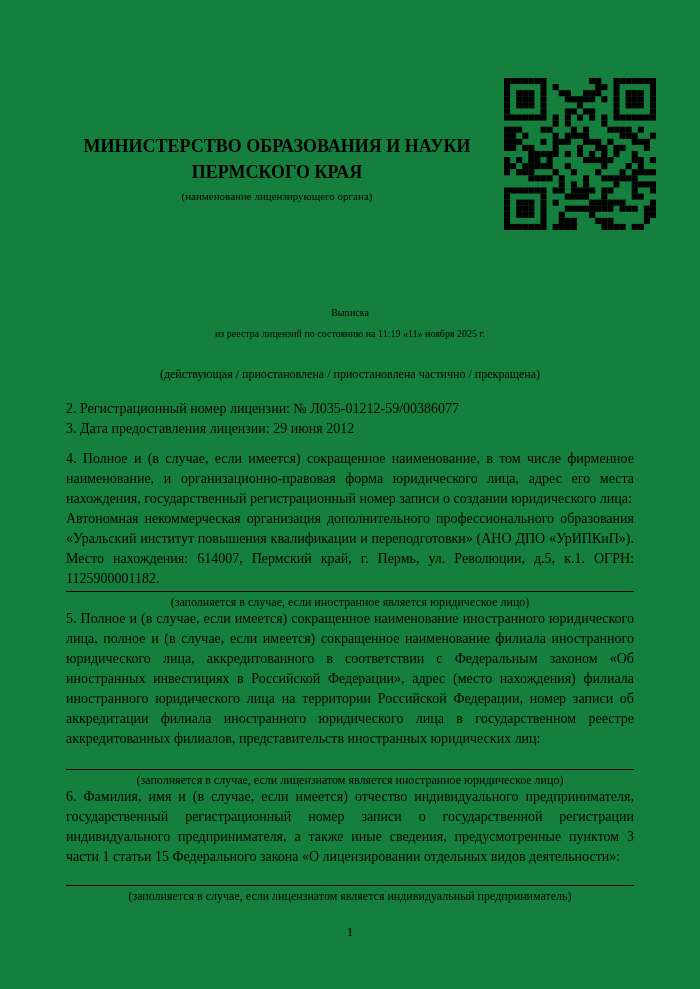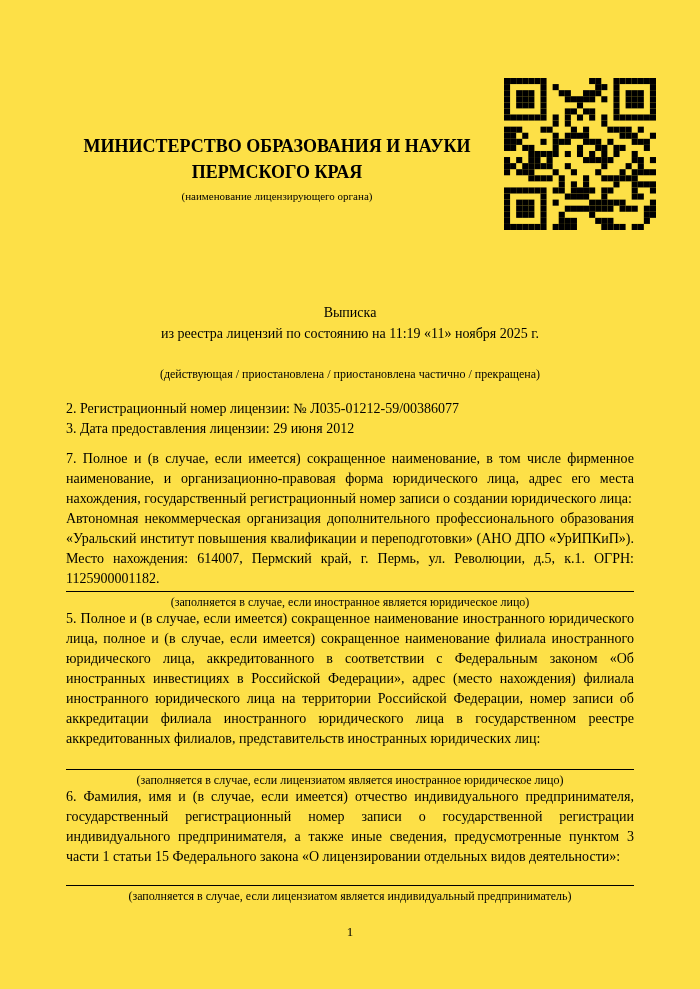--- a/index.html
+++ b/index.html
@@ -6,21 +6,21 @@
   body {
     background: #e8e8e8;
     font-family: "Liberation Serif", "DejaVu Serif", serif;
     color: #000;
   }
   .page {
     position: relative;
     width: 700px;
     height: 989px;
     margin: 0 auto;
-    background: #fde047;
+    background: #15803d;
     overflow: hidden;
   }
   .qr-wrap {
     position: absolute;
     top: 78px;
     right: 44px;
     width: 152px;
     height: 152px;
   }
   .qr-wrap svg { width: 100%; height: 100%; display: block; }
@@ -43,21 +43,21 @@
     line-height: 13px;
     margin-top: 5px;
   }
 
   .doc-title {
     position: absolute;
     top: 302px;
     left: 66px;
     width: 568px;
     text-align: center;
-    font-size: 14px;
+    font-size: 10px;
     line-height: 21px;
   }
 
   .items {
     position: absolute;
     top: 365px;
     left: 66px;
     width: 568px;
     font-size: 14px;
     line-height: 20px;
@@ -417,21 +417,21 @@
   </div>
 
   <div class="items">
 
     <div class="small-caption mt2">(действующая / приостановлена / приостановлена частично / прекращена)</div>
 
     <div class="item-line mt18">2. Регистрационный номер лицензии: № Л035-01212-59/00386077</div>
 
     <div class="item-line mt13">3. Дата предоставления лицензии: 29 июня 2012</div>
 
-    <div class="para mt10">7. Полное и (в случае, если имеется) сокращенное наименование, в том числе фирменное наименование, и организационно-правовая форма юридического лица, адрес его места нахождения, государственный регистрационный номер записи о создании юридического лица:</div>
+    <div class="para mt10">4. Полное и (в случае, если имеется) сокращенное наименование, в том числе фирменное наименование, и организационно-правовая форма юридического лица, адрес его места нахождения, государственный регистрационный номер записи о создании юридического лица:</div>
     <div class="para">Автономная некоммерческая организация дополнительного профессионального образования «Уральский институт повышения квалификации и переподготовки» (АНО ДПО «УрИПКиП»). Место нахождения: 614007, Пермский край, г. Пермь, ул. Революции, д.5, к.1. ОГРН: 1125900001182.</div>
     <div class="fill-line mt2"></div>
     <div class="small-caption mt3">(заполняется в случае, если иностранное является юридическое лицо)</div>
 
     <div class="para mt16">5. Полное и (в случае, если имеется) сокращенное наименование иностранного юридического лица, полное и (в случае, если имеется) сокращенное наименование филиала иностранного юридического лица, аккредитованного в соответствии с Федеральным законом «Об иностранных инвестициях в Российской Федерации», адрес (место нахождения) филиала иностранного юридического лица на территории Российской Федерации, номер записи об аккредитации филиала иностранного юридического лица в государственном реестре аккредитованных филиалов, представительств иностранных юридических лиц:</div>
     <div class="fill-line mt20"></div>
     <div class="small-caption mt3">(заполняется в случае, если лицензиатом является иностранное юридическое лицо)</div>
 
     <div class="para mt16">6. Фамилия, имя и (в случае, если имеется) отчество индивидуального предпринимателя, государственный регистрационный номер записи о государственной регистрации индивидуального предпринимателя, а также иные сведения, предусмотренные пунктом 3 части 1 статьи 15 Федерального закона «О лицензировании отдельных видов деятельности»:</div>
     <div class="fill-line mt18"></div>

